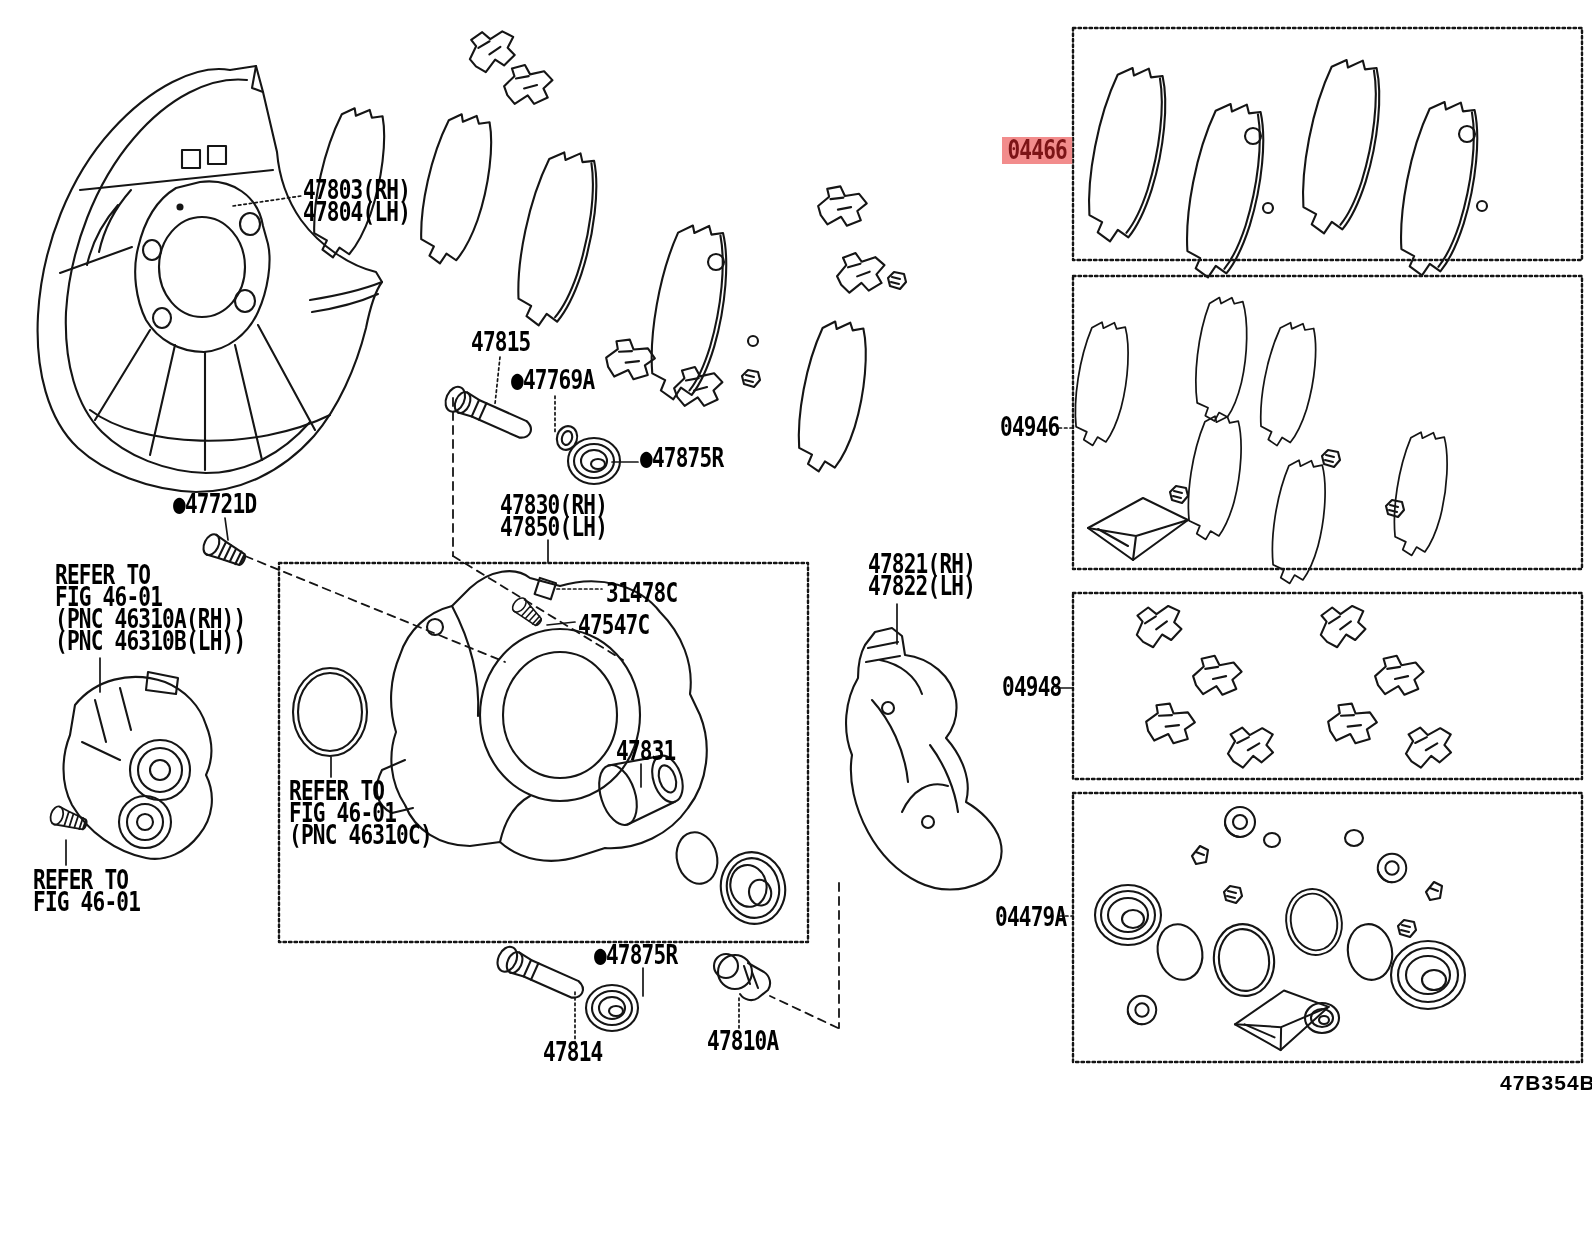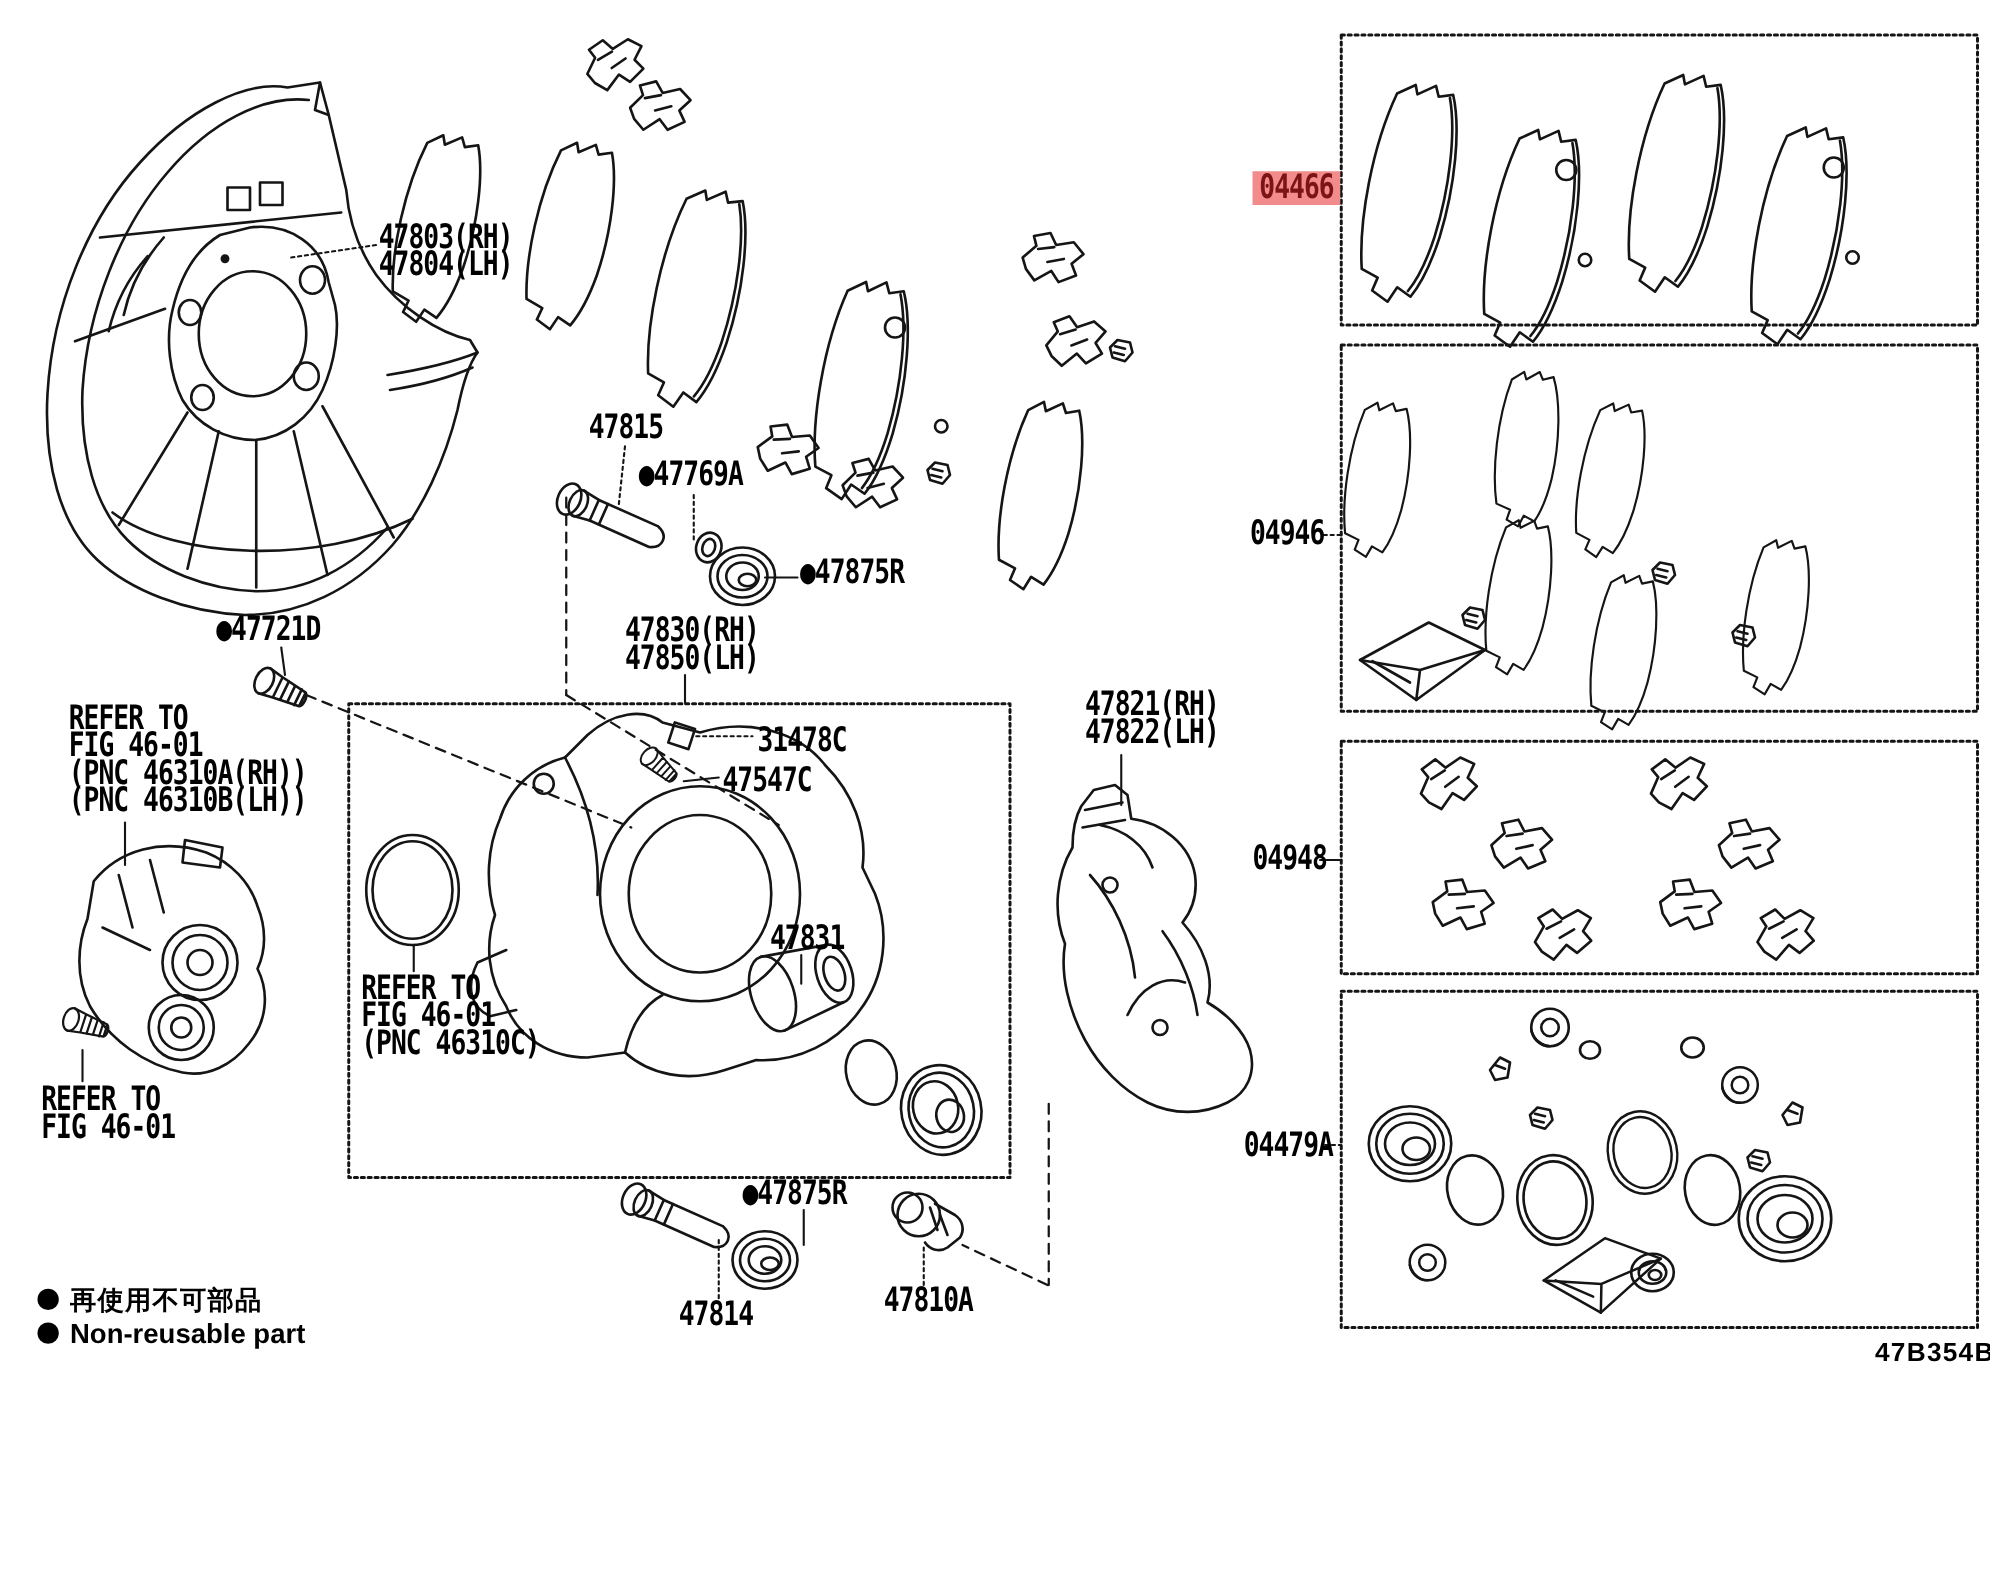--- a/index.html
+++ b/index.html
@@ -342,26 +342,16 @@
       <div class="plabel" style="left: 543px; top: 1041px;">47814</div>
       <div class="plabel" style="left: 707px; top: 1030px;">47810A</div>
       <div class="plabel" style="left: 868px; top: 553px;">47821(RH)
 47822(LH)</div>
       <div class="plabel hl" style="left: 1002px; top: 137px; background: rgb(242, 140, 140); color: rgb(124, 20, 22);">04466</div>
       <div class="plabel" style="left: 1000px; top: 416px;">04946</div>
       <div class="plabel" style="left: 1002px; top: 676px;">04948</div>
       <div class="plabel" style="left: 995px; top: 906px;">04479A</div>
     </div>
 
-<div id="legend">
-  <div class="legrow">
-    <span class="dot"></span>
-    <span class="leg-jp">再使用不可部品</span>
-  </div>
-  <div class="legrow">
-    <span class="dot"></span>
-    <span class="leg-en">Non-reusable part</span>
-  </div>
+
+<div id="figcode">47B354B</div>
+
 </div>
 
-<div id="figcode">47B354B</div>
-
-</div>
-
 </body></html>

